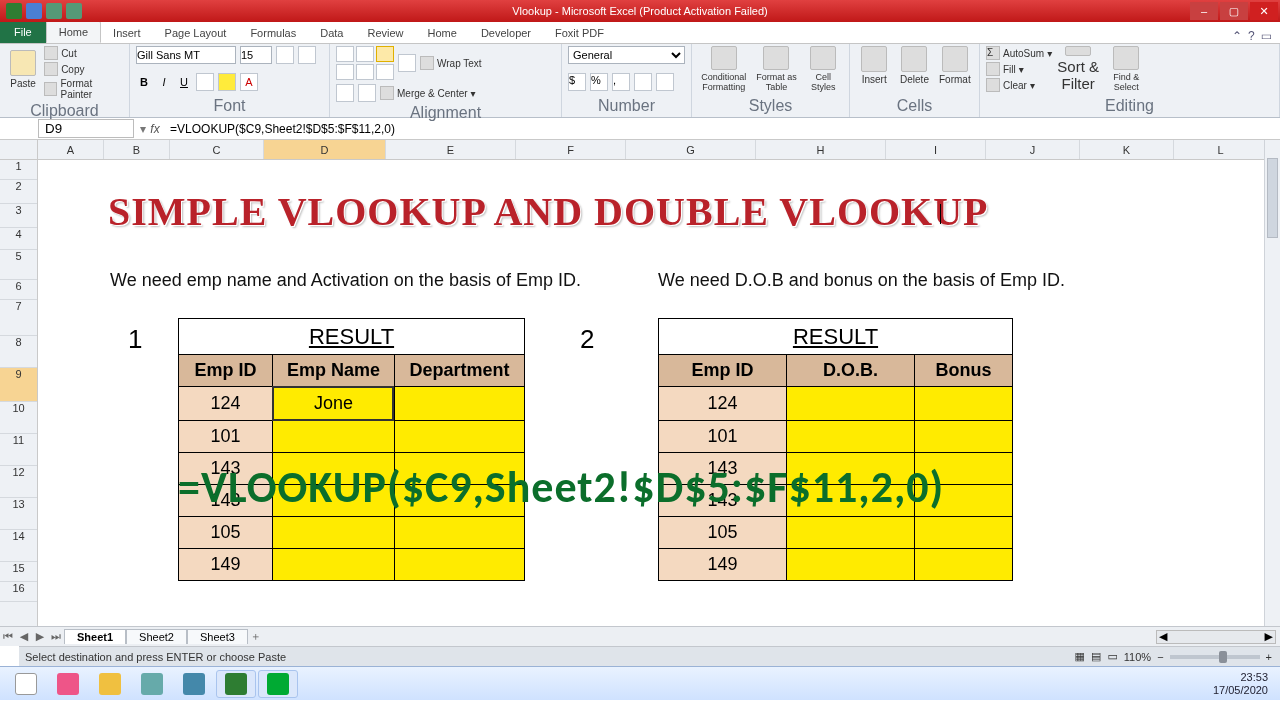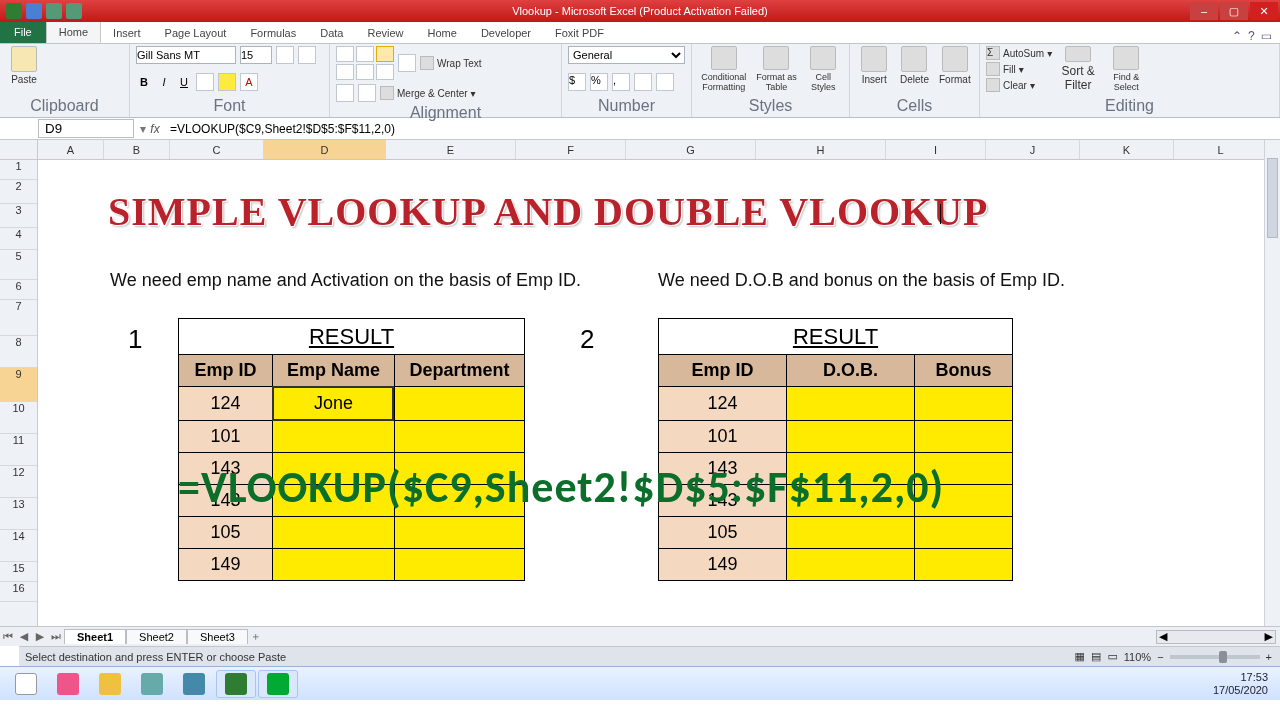--- a/index.html
+++ b/index.html
@@ -130,20 +130,34 @@
   </div>
 </div>
 
 <div class="ribbon">
   <div class="rgroup" style="width:130px">
     <div class="rrow">
       <div class="btn-lg">
           <div class="ic" style="background:#f7e7b3"></div>
           <span>Paste</span>
         </div>
+      <div style="display:flex; flex-direction:column; gap:2px;">
+        <div class="mini">
+            <span class="ic"></span>
+            <span>Cut</span>
+          </div>
+        <div class="mini">
+            <span class="ic"></span>
+            <span>Copy</span>
+          </div>
+        <div class="mini">
+            <span class="ic"></span>
+            <span>Format Painter</span>
+          </div>
+      </div>
     </div>
     <div class="glabel">Clipboard</div>
   </div>
 
   <div class="rgroup" style="width:200px">
     <div class="rrow">
       <input class="r" style="width: 100px;" value="Gill Sans MT">
       <input class="r" style="width: 32px;" value="15">
       <span class="icon-sq"></span>
       <span class="icon-sq"></span>
@@ -235,21 +249,21 @@
 
   <div class="rgroup" style="flex:1">
     <div class="rrow">
       <div style="display:flex;flex-direction:column;gap:2px">
         <div class="mini"><span class="ic">Σ</span><span>AutoSum</span> ▾</div>
         <div class="mini"><span class="ic"></span><span>Fill</span> ▾</div>
         <div class="mini"><span class="ic"></span><span>Clear</span> ▾</div>
       </div>
       <div class="btn-lg" style="width:44px">
           <div class="ic"></div>
-          <span style="font-size:12px;text-align:center">Sort &amp; Filter</span>
+          <span style="font-size:15px;text-align:center">Sort &amp; Filter</span>
         </div>
       <div class="btn-lg" style="width:44px">
           <div class="ic"></div>
           <span style="font-size:9px;text-align:center">Find &amp; Select</span>
         </div>
     </div>
     <div class="glabel">Editing</div>
   </div>
 </div>
 
@@ -456,16 +470,16 @@
   <div class="tb-ic">
       <span style="background:#48a"></span>
     </div>
   <div class="tb-ic" style="background:#dbe7fb;border:1px solid #a9c4ee">
       <span style="background:#2e7d32"></span>
     </div>
   <div class="tb-ic" style="background:#dbe7fb;border:1px solid #a9c4ee">
       <span style="background:#0a3"></span>
     </div>
   <div class="clock">
-    <div>17:53</div>
+    <div>23:53</div>
     <div>17/05/2020</div>
   </div>
 </div>
 
 </body></html>

